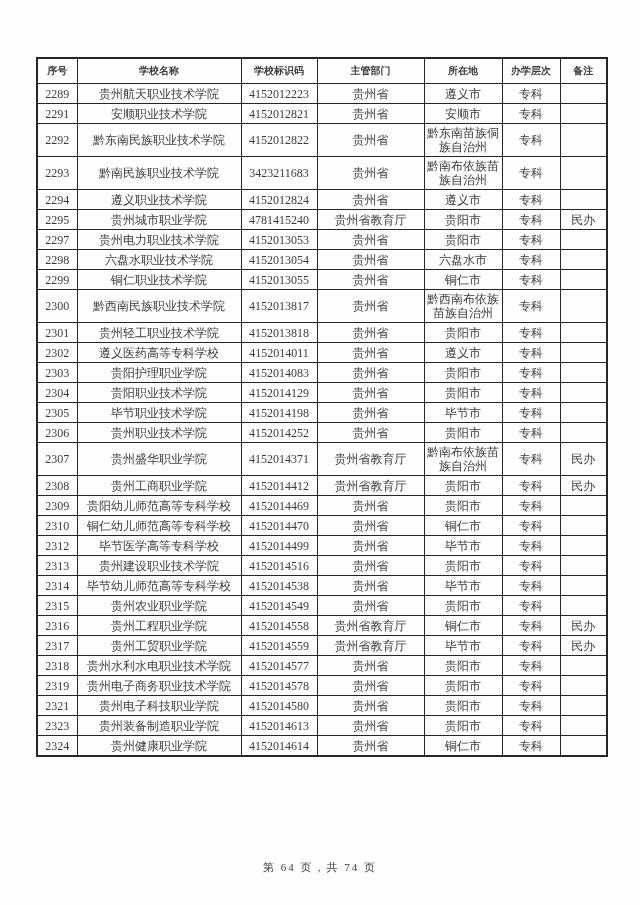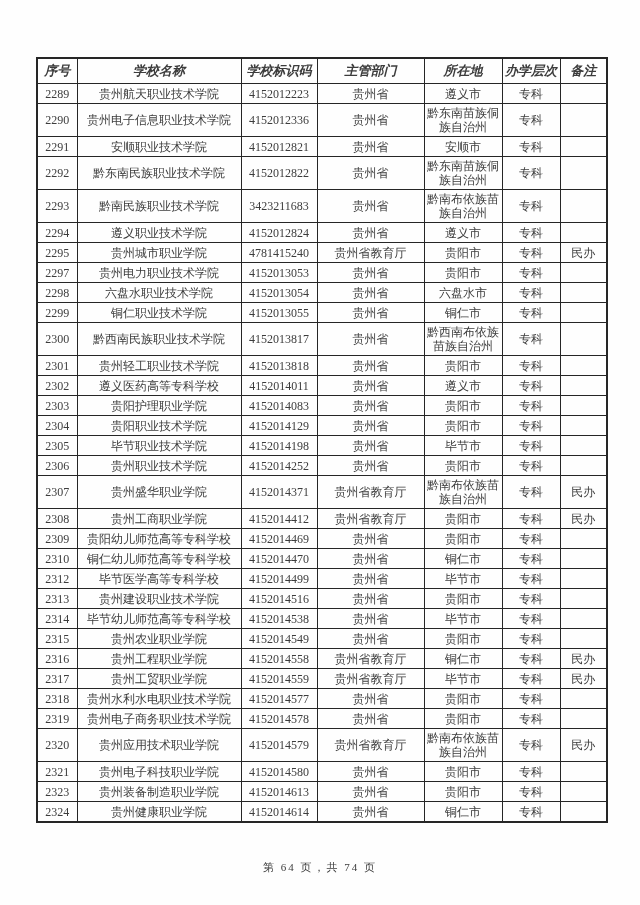--- a/index.html
+++ b/index.html
@@ -33,22 +33,21 @@
     text-align: center;
     vertical-align: middle;
     padding: 2px 2px;
     overflow: hidden;
     word-break: break-all;
     color: #3c3c3c;
   }
   table.schools thead th {
     font-weight: bold;
     height: 20px;
-    font-size: 13px;
-    font-style: italic;
+    font-size: 10px;
   }
   table.schools tbody td {
     height: 15px; 
   }
   .footer {
     position: absolute;
     left: 0;
     top: 860px;
     width: 100%;
     text-align: center;
@@ -87,29 +86,20 @@
         <tr>
           <td>2289</td>
           <td>贵州航天职业技术学院</td>
           <td>4152012223</td>
           <td>贵州省</td>
           <td>遵义市</td>
           <td>专科</td>
           <td></td>
         </tr>
         <tr>
-          <td>2290</td>
-          <td>贵州电子信息职业技术学院</td>
-          <td>4152012336</td>
-          <td>贵州省</td>
-          <td>黔东南苗族侗族自治州</td>
-          <td>专科</td>
-          <td></td>
-        </tr>
-        <tr>
           <td>2291</td>
           <td>安顺职业技术学院</td>
           <td>4152012821</td>
           <td>贵州省</td>
           <td>安顺市</td>
           <td>专科</td>
           <td></td>
         </tr>
         <tr>
           <td>2292</td>
@@ -339,29 +329,20 @@
         <tr>
           <td>2319</td>
           <td>贵州电子商务职业技术学院</td>
           <td>4152014578</td>
           <td>贵州省</td>
           <td>贵阳市</td>
           <td>专科</td>
           <td></td>
         </tr>
         <tr>
-          <td>2320</td>
-          <td>贵州应用技术职业学院</td>
-          <td>4152014579</td>
-          <td>贵州省教育厅</td>
-          <td>黔南布依族苗族自治州</td>
-          <td>专科</td>
-          <td>民办</td>
-        </tr>
-        <tr>
           <td>2321</td>
           <td>贵州电子科技职业学院</td>
           <td>4152014580</td>
           <td>贵州省</td>
           <td>贵阳市</td>
           <td>专科</td>
           <td></td>
         </tr>
         <tr>
           <td>2323</td>

